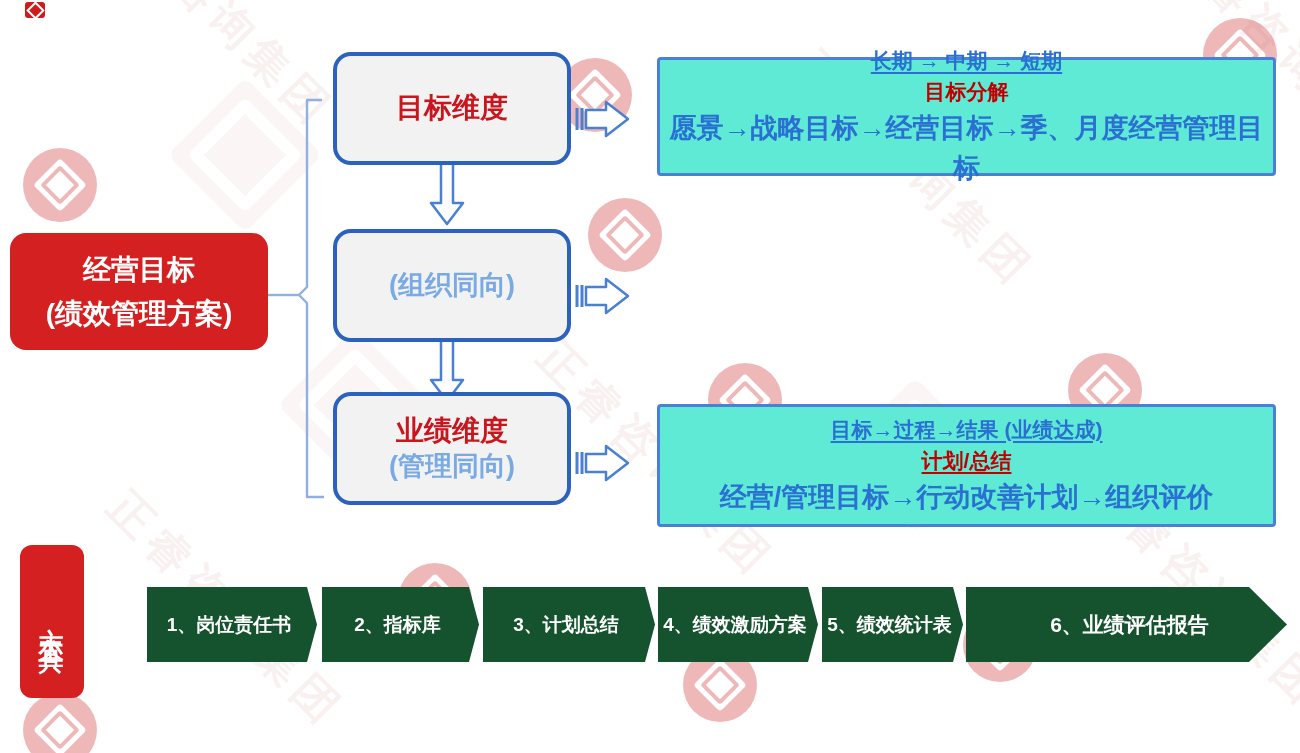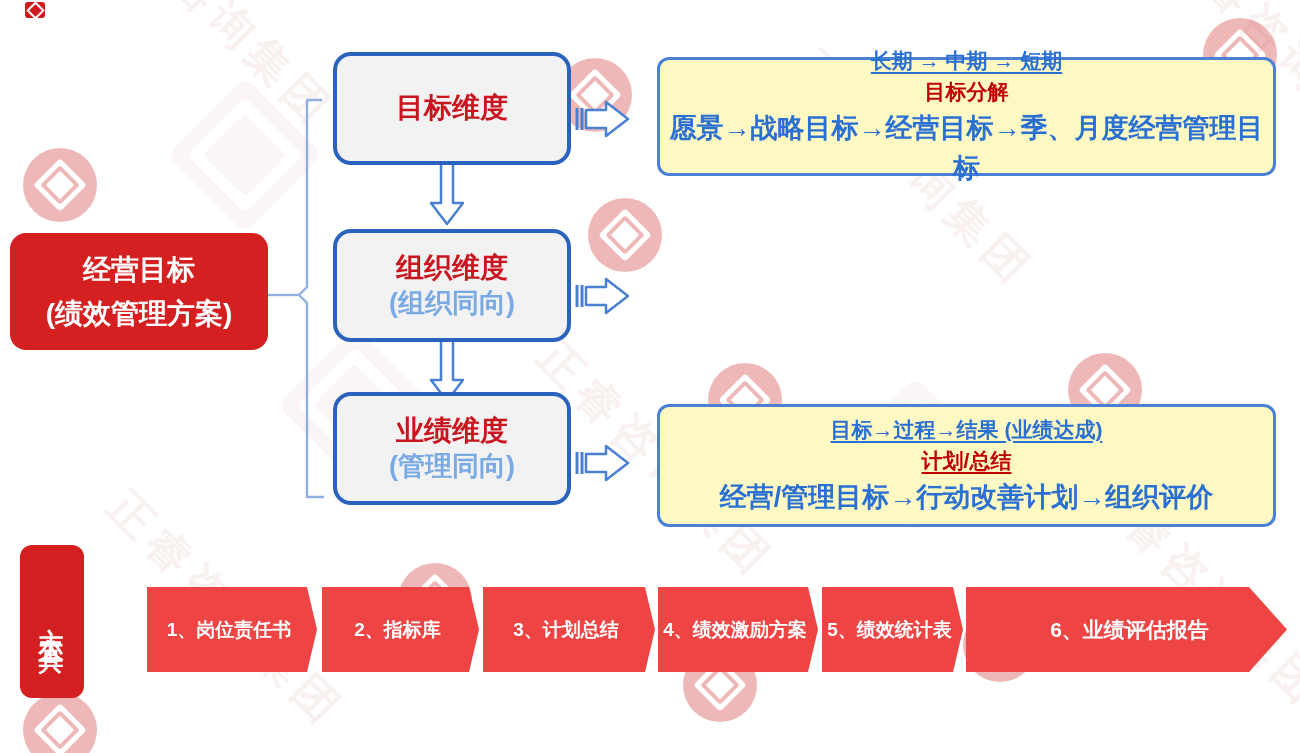--- a/index.html
+++ b/index.html
@@ -28,33 +28,33 @@
     border-radius:16px;display:flex;flex-direction:column;align-items:center;justify-content:center;
     color:#fff;font-weight:bold;font-size:28px;line-height:1.55;text-align:center;z-index:2;}
   .bracket{position:absolute;left:250px;top:88px;z-index:1;}
   .mid-box{position:absolute;left:333px;width:230px;height:105px;background:#f2f2f2;
     border:4px solid #2b62bd;border-radius:18px;display:flex;flex-direction:column;
     align-items:center;justify-content:center;text-align:center;z-index:2;}
   .mid-title{color:#c9151e;font-weight:bold;font-size:28px;line-height:1.3;}
   .mid-sub{color:#79aae4;font-weight:bold;font-size:27px;line-height:1.25;}
   .v-arrow{position:absolute;left:429px;z-index:1;}
   .r-arrow{position:absolute;left:574px;z-index:1;}
-  .detail-box{position:absolute;left:657px;width:613px;background:#fef9c3;
-    border:3.5px solid #4a80d6;border-radius:12px;display:flex;flex-direction:column;
+  .detail-box{position:absolute;left:657px;width:613px;background:#5eead4;
+    border:3.5px solid #4a80d6;border-radius:4px;display:flex;flex-direction:column;
     align-items:center;justify-content:center;text-align:center;z-index:2;line-height:1.5;}
   .d1{color:#2a6fd2;font-weight:bold;font-size:21px;text-decoration:underline;text-underline-offset:4px;}
   .d2{color:#c00000;font-weight:bold;font-size:21px;}
   .d2.u{text-decoration:underline;text-underline-offset:4px;}
   .d3{color:#2a6fd2;font-weight:bold;font-size:27px;}
   
   .tools-label{position:absolute;left:20px;top:545px;width:64px;height:153px;background:#d42020;
     border-radius:12px;display:flex;align-items:center;justify-content:center;z-index:2;
     color:#fff;font-weight:bold;font-size:25px;writing-mode:vertical-rl;text-orientation:upright;
     letter-spacing:7px;}
-  .tool-box{position:absolute;top:587px;height:85px;background:#ef4444;color:#fff;z-index:2;
+  .tool-box{position:absolute;top:587px;height:75px;background:#14532d;color:#fff;z-index:2;
     font-weight:bold;font-size:19px;display:flex;align-items:center;justify-content:center;
     white-space:nowrap;clip-path:polygon(0 0,calc(100% - 10px) 0,100% 50%,calc(100% - 10px) 100%,0 100%);
     padding-right:6px;box-sizing:border-box;}
   .tool-box.last{clip-path:polygon(0 0,calc(100% - 38px) 0,100% 50%,calc(100% - 38px) 100%,0 100%);
     font-size:21px;padding-right:26px;padding-left:32px;}
 </style>
 </head>
 <body>
 
 <div class="stage">
@@ -141,21 +141,20 @@
 
   <svg class="bracket" width="84" height="424" viewBox="0 0 84 424">
     <path d="M72,12 H57 L57,199 L49,207 L57,215 L57,409 H74" fill="none" stroke="#8fb0e0" stroke-width="2.4" stroke-linejoin="round"></path>
     <path d="M18,207 H49" fill="none" stroke="#8fb0e0" stroke-width="2.4"></path>
   </svg>
 
   <div class="mid-box" style="top:52px">
     <div class="mid-title">目标维度</div>
   </div>
   <div class="mid-box" style="top:229px">
-    <div class="mid-title">组织维度</div>
     <div class="mid-sub">(组织同向)</div>
   </div>
   <div class="mid-box" style="top:392px">
     <div class="mid-title">业绩维度</div>
     <div class="mid-sub">(管理同向)</div>
   </div>
 
   <svg class="v-arrow" style="top:161px" width="36" height="66" viewBox="0 0 36 66">
     <path d="M12,2 H24 V42 H34 L18,63 L2,42 H12 Z" fill="#ffffff" stroke="#4a80d2" stroke-width="2.5" stroke-linejoin="round"></path>
   </svg>

